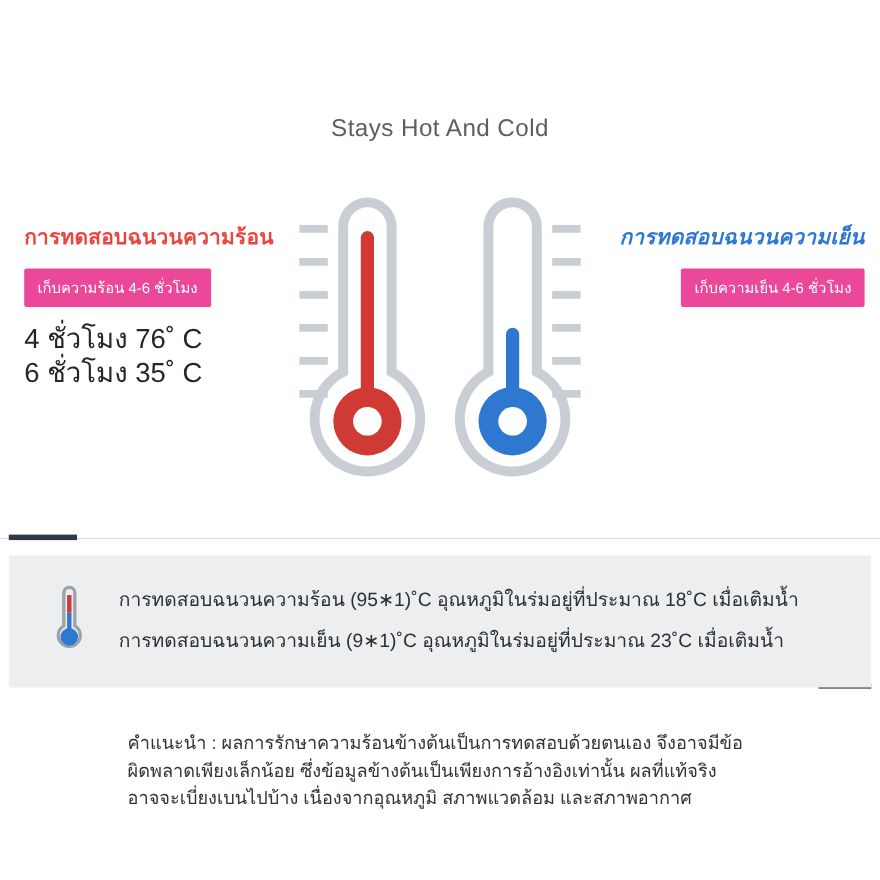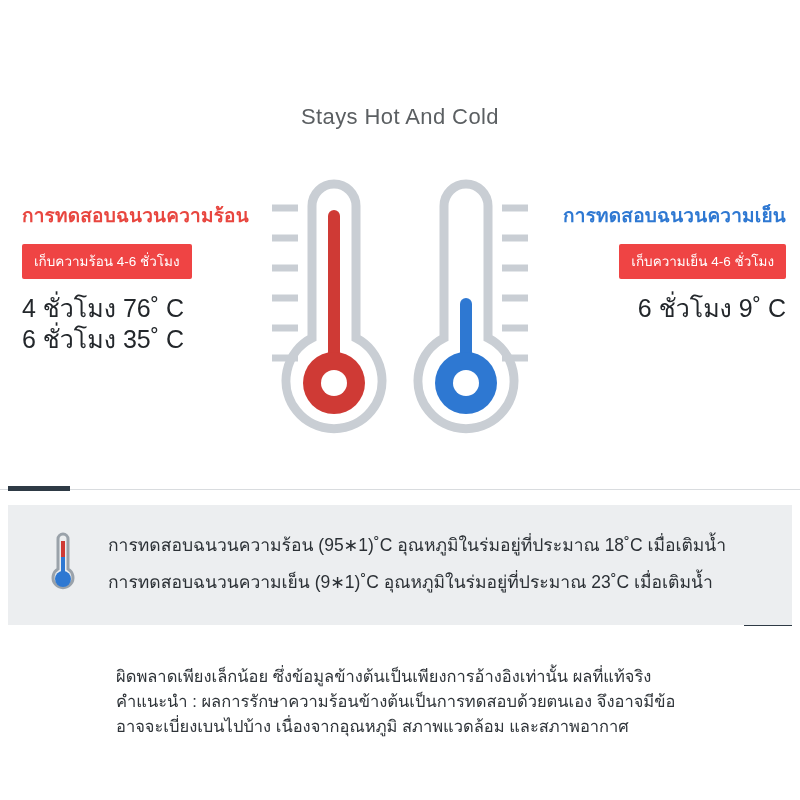--- a/index.html
+++ b/index.html
@@ -63,26 +63,26 @@
   .side.hot  { left: 22px;  text-align: left; }
   .side.cold { left: 546px; text-align: right; }
 
   .side-heading {
     font-size: 19px;
     font-weight: bold;
     letter-spacing: 0.2px;
     white-space: nowrap;
   }
   .side.hot .side-heading  { color: #e8463f; }
-  .side.cold .side-heading { color: #2e78d2; }
+  .side.cold .side-heading { color: #2e78d2; font-style: italic; }
 
   .chip {
     display: inline-block;
     margin-top: 14px;
-    background: #ef4444;
+    background: #ec4899;
     color: #ffffff;
     font-size: 13.5px;
     padding: 6px 12px 7px 12px;
     border-radius: 2px;
     white-space: nowrap;
   }
   .readings {
     margin-top: 14px;
     color: #23272b;
     font-size: 25px;
@@ -212,21 +212,20 @@
     <div class="readings">
       <div>4 ชั่วโมง 76˚ C</div>
       <div>6 ชั่วโมง 35˚ C</div>
     </div>
   </div>
 
   <div class="side cold">
     <div class="side-heading">การทดสอบฉนวนความเย็น</div>
     <div class="chip">เก็บความเย็น 4-6 ชั่วโมง</div>
     <div class="readings">
-      <div>6 ชั่วโมง 9˚ C</div>
     </div>
   </div>
 
   <div class="rule-top"></div>
   <div class="rule-accent-left"></div>
   <div class="rule-accent-right"></div>
 
   <div class="panel"></div>
 
   <div class="panel-icon">
@@ -237,18 +236,18 @@
       <circle cx="17" cy="52" r="8" fill="#2e78d2"></circle>
     </svg>
   </div>
 
   <div class="panel-lines">
     <div class="panel-line">การทดสอบฉนวนความร้อน (95∗1)˚C อุณหภูมิในร่มอยู่ที่ประมาณ 18˚C เมื่อเติมน้ำ</div>
     <div class="panel-line">การทดสอบฉนวนความเย็น (9∗1)˚C อุณหภูมิในร่มอยู่ที่ประมาณ 23˚C เมื่อเติมน้ำ</div>
   </div>
 
   <div class="note">
+    <div class="note-line">คำแนะนำ : ผลการรักษาความร้อนข้างต้นเป็นการทดสอบด้วยตนเอง จึงอาจมีข้อ</div>
     <div class="note-line">ผิดพลาดเพียงเล็กน้อย ซึ่งข้อมูลข้างต้นเป็นเพียงการอ้างอิงเท่านั้น ผลที่แท้จริง</div>
-    <div class="note-line">คำแนะนำ : ผลการรักษาความร้อนข้างต้นเป็นการทดสอบด้วยตนเอง จึงอาจมีข้อ</div>
     <div class="note-line">อาจจะเบี่ยงเบนไปบ้าง เนื่องจากอุณหภูมิ สภาพแวดล้อม และสภาพอากาศ</div>
   </div>
 
 </div>
 
 </body></html>

